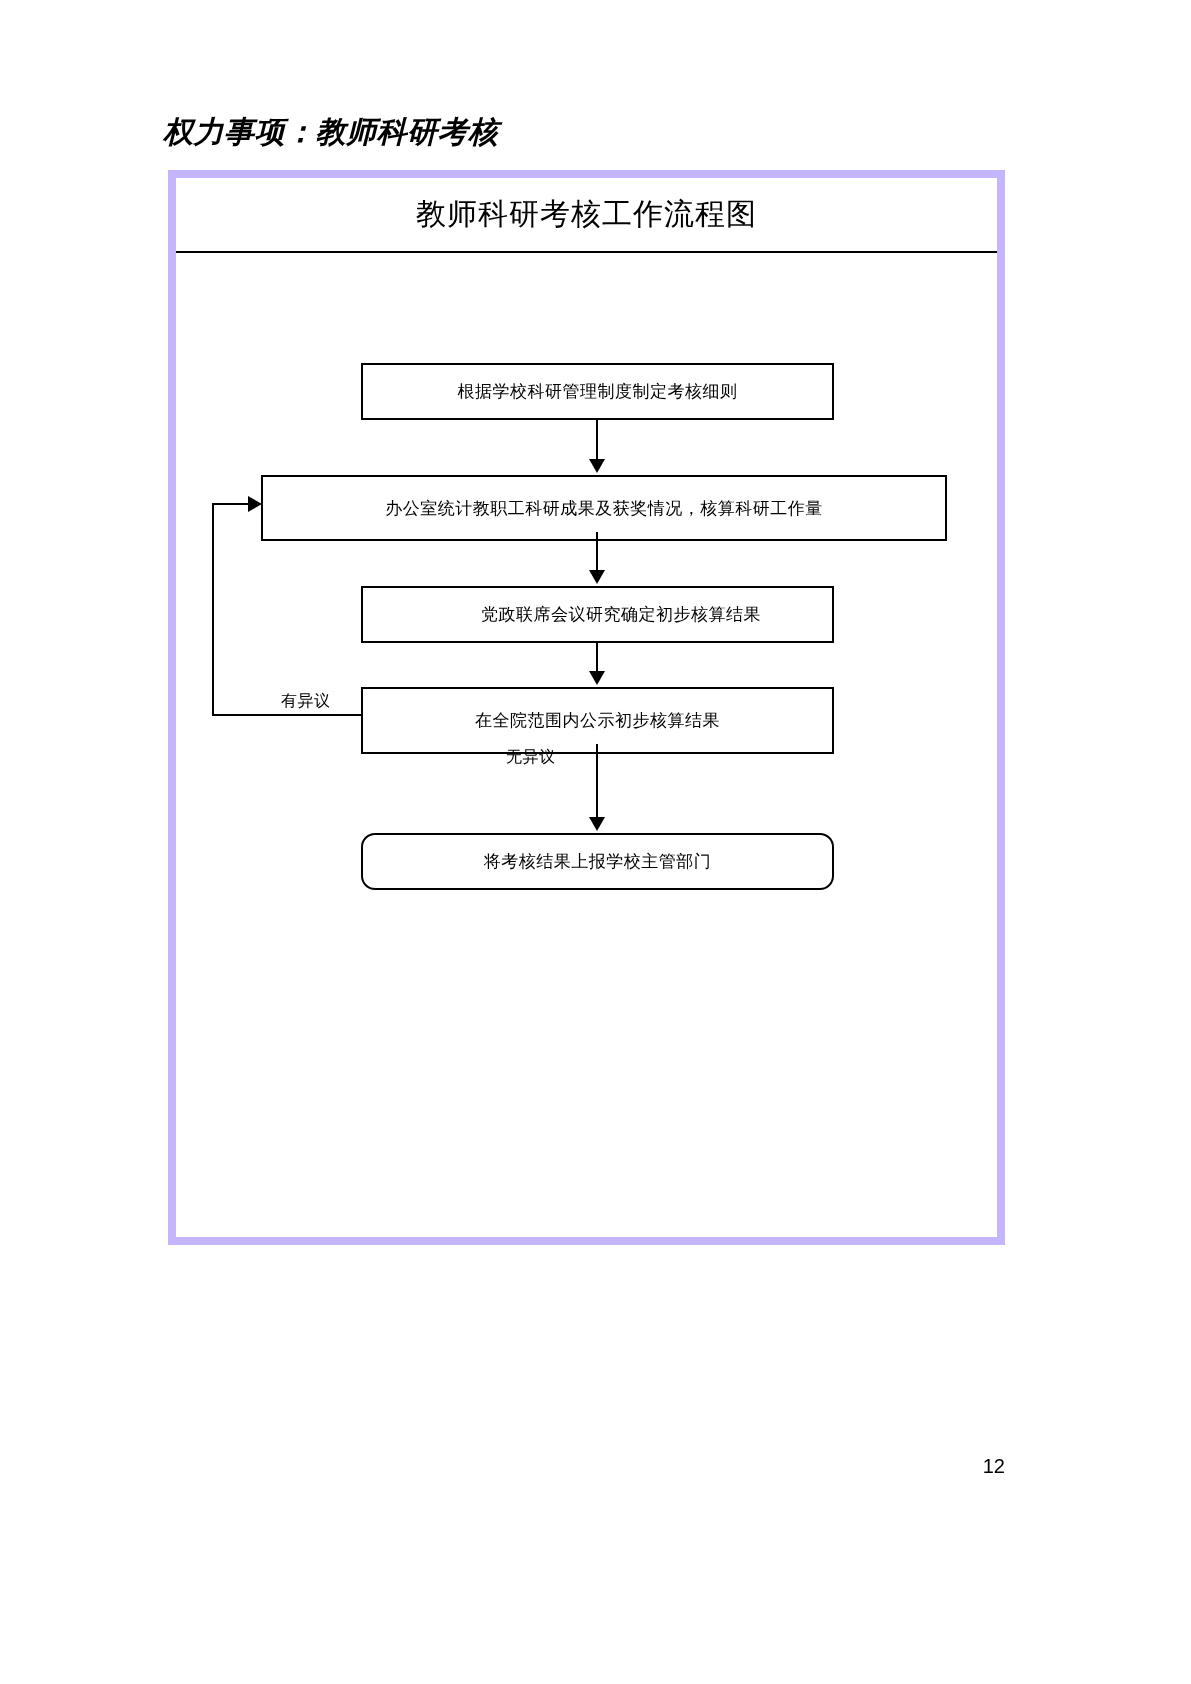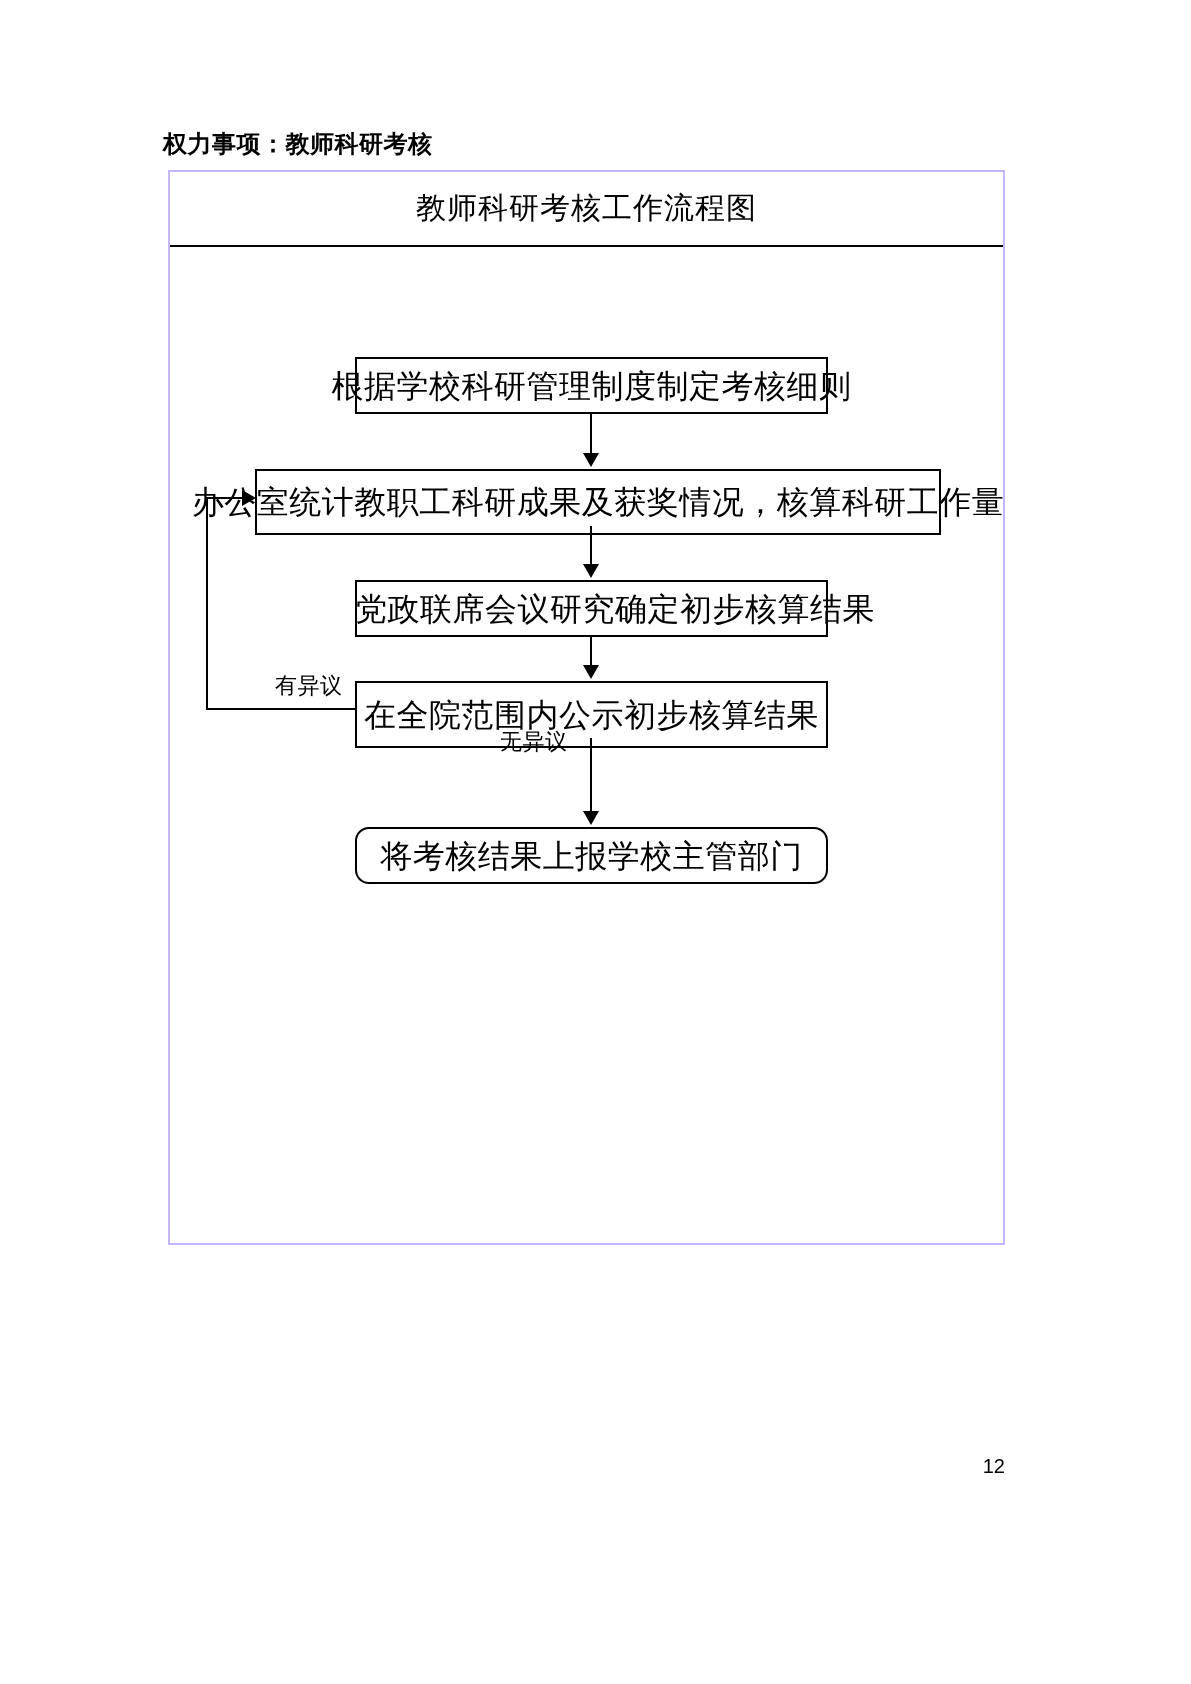--- a/index.html
+++ b/index.html
@@ -13,36 +13,37 @@
     position: relative;
     font-family: "DejaVu Sans", "Liberation Sans", sans-serif;
     color: #000000;
     overflow: hidden;
   }
 
   
   .doc-heading {
     position: absolute;
     left: 163px;
-    top: 131px;
-    font-size: 24px;
+    top: 115px;
+    font-size: 30px;
     font-weight: bold;
     letter-spacing: 0.5px;
     white-space: nowrap;
     line-height: 1.1;
+    font-style: italic;
   }
 
   
   .frame {
     position: absolute;
     left: 168px;
     top: 170px;
     width: 837px;
     height: 1075px;
-    border: 2px solid #c4b5fd;
+    border: 8px solid #c4b5fd;
     box-sizing: border-box;
     background: #ffffff;
   }
 
   
   .frame-title {
     position: absolute;
     left: 0;
     top: 0;
     width: 100%;
@@ -73,21 +74,21 @@
   .node {
     position: absolute;
     box-sizing: border-box;
     border: 2px solid #000000;
     background: #ffffff;
     display: flex;
     align-items: center;
     justify-content: center;
   }
   .node span {
-    font-size: 32px;
+    font-size: 17px;
     line-height: 1;
     white-space: nowrap;
     letter-spacing: 0.5px;
   }
 
   
   .node-1 { left: 185px; top: 110px;  width: 473px; height: 57px; }
   .node-2 { left:  85px; top: 222px;  width: 686px; height: 66px; }
   .node-3 { left: 185px; top: 333px;  width: 473px; height: 57px; padding-left: 47px; }
   .node-4 { left: 185px; top: 434px;  width: 473px; height: 67px; }
@@ -139,24 +140,25 @@
 
   
   .loop-h-bottom { left:  36px; top: 461px; width: 151px; }
   .loop-v        { left:  36px; top: 251px; height: 212px; }
   .loop-h-top    { left:  36px; top: 250px; width: 43px; }
   .loop-arrow    { left:  72px; top: 243px; }
 
   
   .edge-label {
     position: absolute;
-    font-size: 22px;
+    font-size: 16px;
     white-space: nowrap;
     letter-spacing: 0.5px;
     line-height: 1;
+    margin-top: 12px;
   }
   .label-objection    { left: 105px; top: 428px; }
   .label-no-objection { left: 330px; top: 484px; }
 
   
   .page-number {
     position: absolute;
     right: 186px;
     top: 1455px;
     font-size: 20px;

